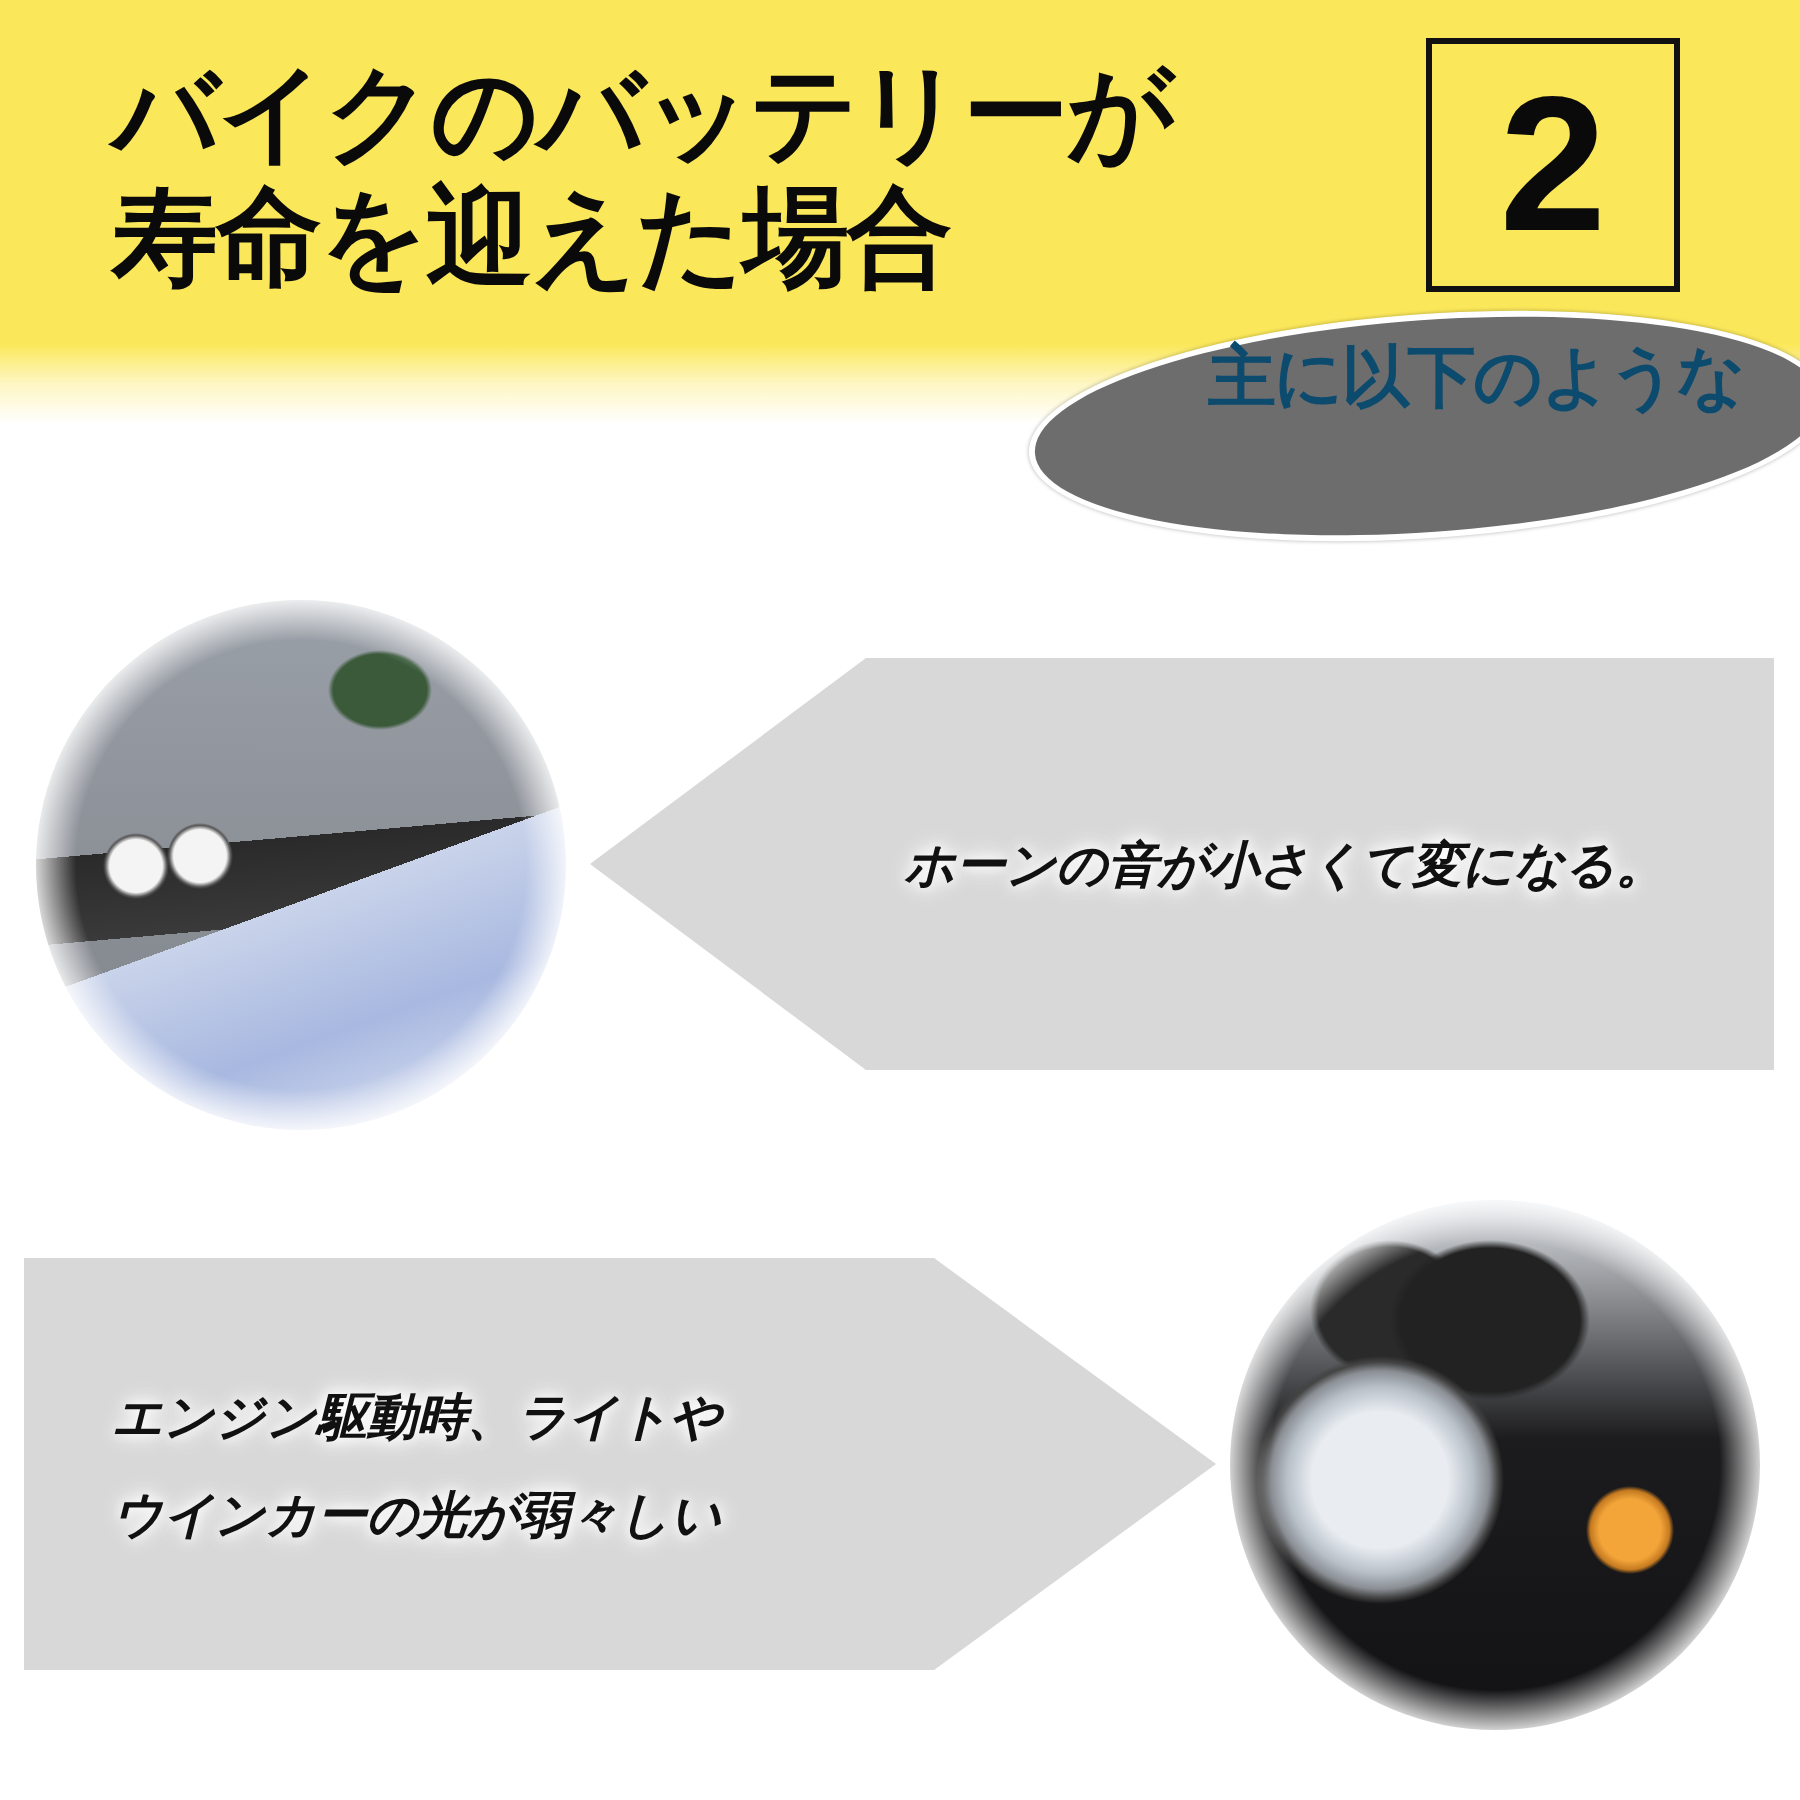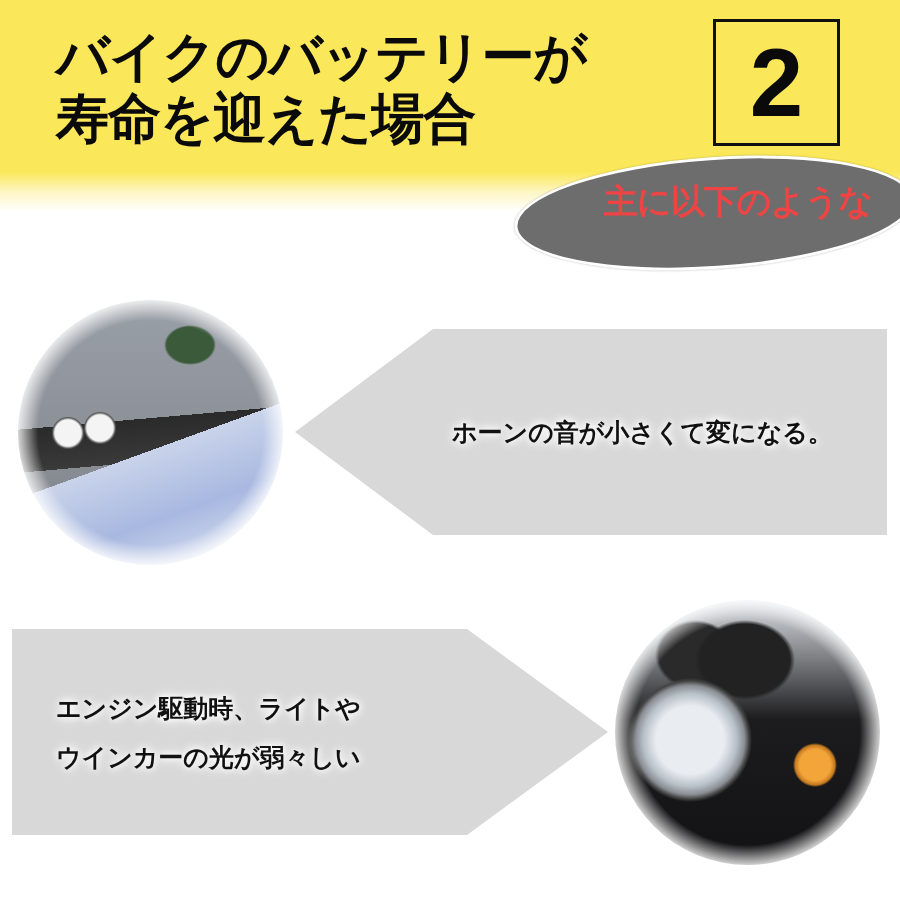--- a/index.html
+++ b/index.html
@@ -28,41 +28,42 @@
     font-size: 96px; color: #0a0a0a; line-height: 1;
   }
 
   .oval {
     position: absolute; left: 514px; top: 157px; width: 400px; height: 112px;
     background: #6d6d6d; border: 3px solid #ffffff; border-radius: 50%;
     transform: rotate(-4deg);
     box-shadow: 0 0 2px rgba(0,0,0,0.3);
   }
   .oval-text {
-    position: absolute; left: 588px; top: 180px; width: 300px;
-    color: #ef4444; font-weight: bold; font-size: 34px; line-height: 42px;
+    position: absolute; left: 588px; top: 168px; width: 300px;
+    color: #0c4a6e; font-weight: bold; font-size: 34px; line-height: 42px;
     text-align: center; letter-spacing: -1px;
   }
   .oval-text span { display: block; white-space: nowrap; }
 
   .arrow {
     position: absolute; background: #d8d8d8;
   }
   .arrow-left {
     left: 295px; top: 329px; width: 592px; height: 206px;
     clip-path: polygon(0 50%, 138px 0, 100% 0, 100% 100%, 138px 100%);
   }
   .arrow-right {
     left: 12px; top: 629px; width: 596px; height: 206px;
     clip-path: polygon(0 0, 455px 0, 100% 50%, 455px 100%, 0 100%);
   }
   .glow-text {
     position: absolute; color: #111111; font-weight: bold; font-size: 25px;
     text-shadow: 0 0 6px #ffffff, 0 0 10px #ffffff, 0 0 14px #ffffff;
     white-space: nowrap;
+    font-style: italic;
   }
   .t1 { left: 452px; top: 416px; }
   .t2a { left: 56px; top: 692px; }
   .t2b { left: 56px; top: 741px; }
 
   .photo {
     position: absolute; border-radius: 50%; overflow: hidden;
   }
   .photo-1 {
     left: 18px; top: 300px; width: 265px; height: 265px;

